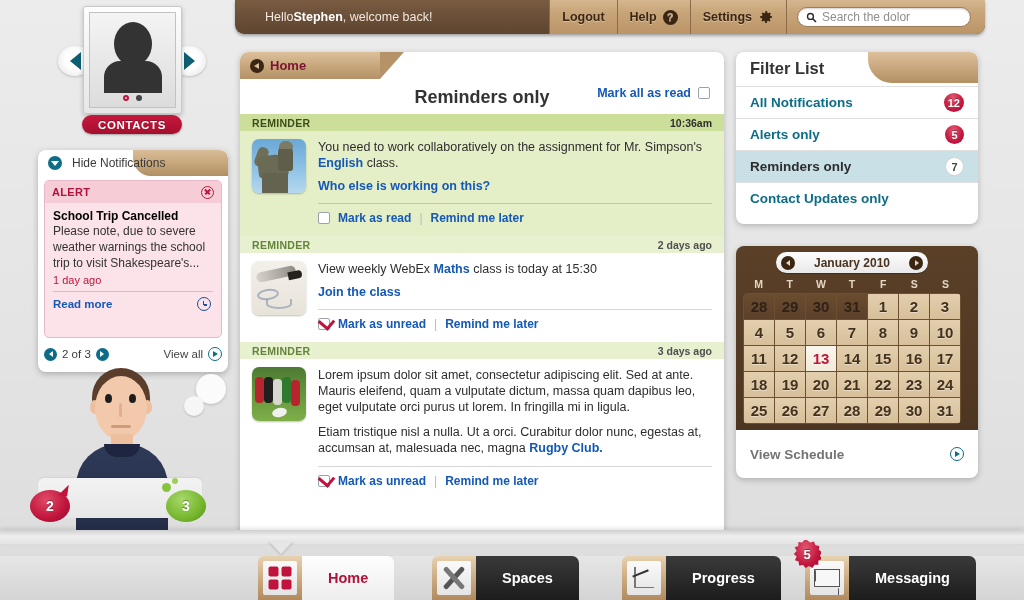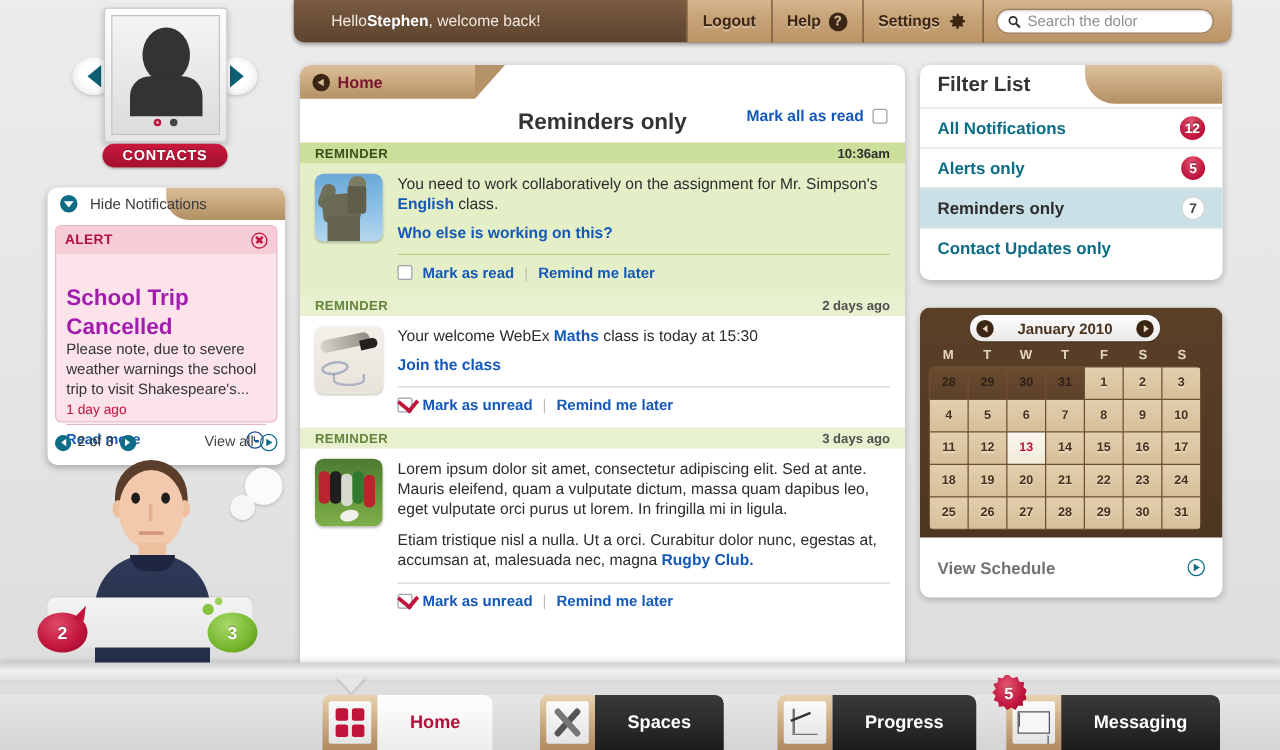--- a/index.html
+++ b/index.html
@@ -153,21 +153,21 @@
   .x-circ {
     width: 13px; height: 13px; border-radius: 50%; border: 1.5px solid #c0143c;
     position: relative; cursor: pointer;
   }
   .x-circ::before, .x-circ::after {
     content: ""; position: absolute; left: 1.5px; top: 4.5px; width: 7px; height: 1.5px; background: #c0143c;
   }
   .x-circ::before { transform: rotate(45deg); }
   .x-circ::after { transform: rotate(-45deg); }
   .alert-body { padding: 6px 8px 0 8px; }
-  .alert-title { font-size: 18px; font-weight: bold; color: #a21caf; line-height: 1.25; margin-top: 18px; }
+  .alert-title { font-size: 12px; font-weight: bold; color: #000000; line-height: 1.25; }
   .alert-text { font-size: 12px; color: #333; line-height: 1.32; }
   .alert-ago { font-size: 11px; color: #c0143c; margin-top: 3px; }
   .alert-sep { margin: 5px 8px 0 8px; border-top: 1px solid #e2b6c3; }
   .alert-foot {
     display: flex; align-items: center; justify-content: space-between;
     padding: 5px 10px 0 8px;
   }
   .alert-foot a { color: #1458b8; font-size: 11.5px; font-weight: bold; text-decoration: none; cursor: pointer; }
   .clock {
     width: 14px; height: 14px; border-radius: 50%; border: 1.6px solid #1a4f9c; position: relative;
@@ -425,21 +425,21 @@
     display: grid; grid-template-columns: repeat(7,1fr);
     margin-bottom: 3px;
   }
   .cal-dow div { text-align: center; font-size: 10.5px; color: #e3d6c3; font-weight: bold; }
   .cal-grid {
     display: grid; grid-template-columns: repeat(7,1fr); gap: 1px;
     background: #6d4f32; border-radius: 5px; overflow: hidden; padding: 1px;
   }
   .cal-cell {
     height: 25px; display: flex; align-items: center; justify-content: center;
-    font-size: 10px; font-weight: bold; color: #44301c;
+    font-size: 15px; font-weight: bold; color: #44301c;
     background: linear-gradient(180deg,#e3cfae 0%,#d6bf99 100%);
     text-shadow: 0 1px 0 rgba(255,255,255,.4);
     cursor: pointer;
   }
   .cal-cell.other {
     background: linear-gradient(180deg,#6a4c2f 0%,#5c402a 100%); color: #2f2116;
     text-shadow: none; cursor: default;
   }
   .cal-cell.today {
     background: linear-gradient(180deg,#fbf7ef 0%,#f2ead9 100%); color: #c0143c;
@@ -708,21 +708,21 @@
       </div>
       <div class="rem-shell">
         <div class="rem-body">
           <div class="thumb th-maths">
             <span class="scrib1"></span>
               <span class="scrib2"></span>
             <span class="pen"></span>
               <span class="nib"></span>
           </div>
           <div class="rem-content">
-            <p><span>Your welcome WebEx </span><a>Maths</a><span> class is today at 15:30</span></p>
+            <p><span>View weekly WebEx </span><a>Maths</a><span> class is today at 15:30</span></p>
             <a class="rem-link">Join the class</a>
             <div class="rem-sep"></div>
             <div class="rem-actions">
               <span class="cbox checked"></span>
               <a>Mark as unread</a>
               <span class="vbar">|</span>
               <a>Remind me later</a>
             </div>
           </div>
         </div>

